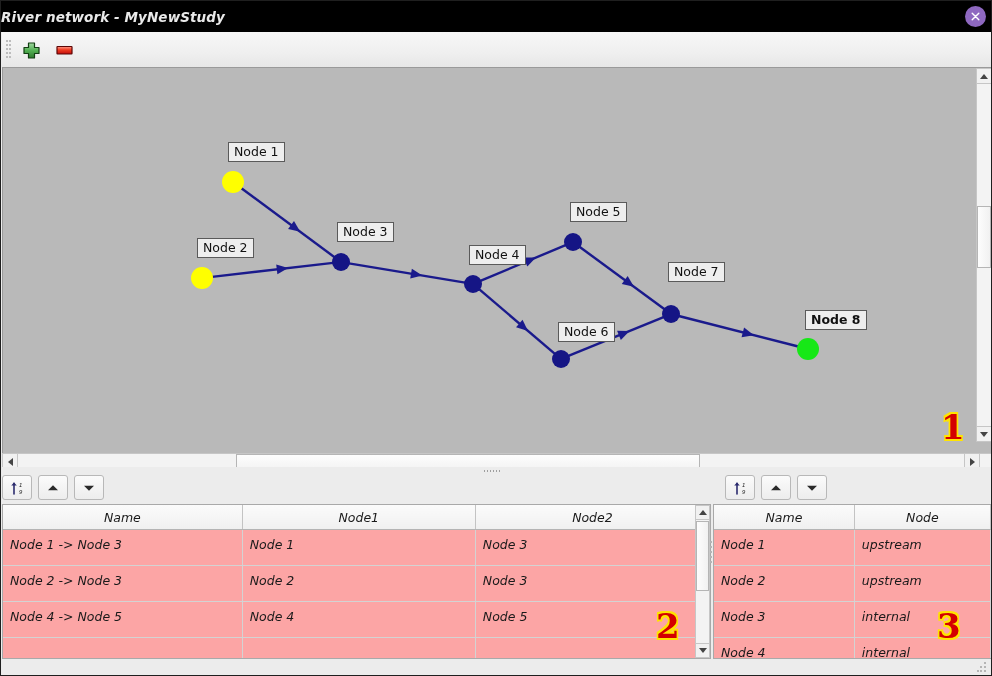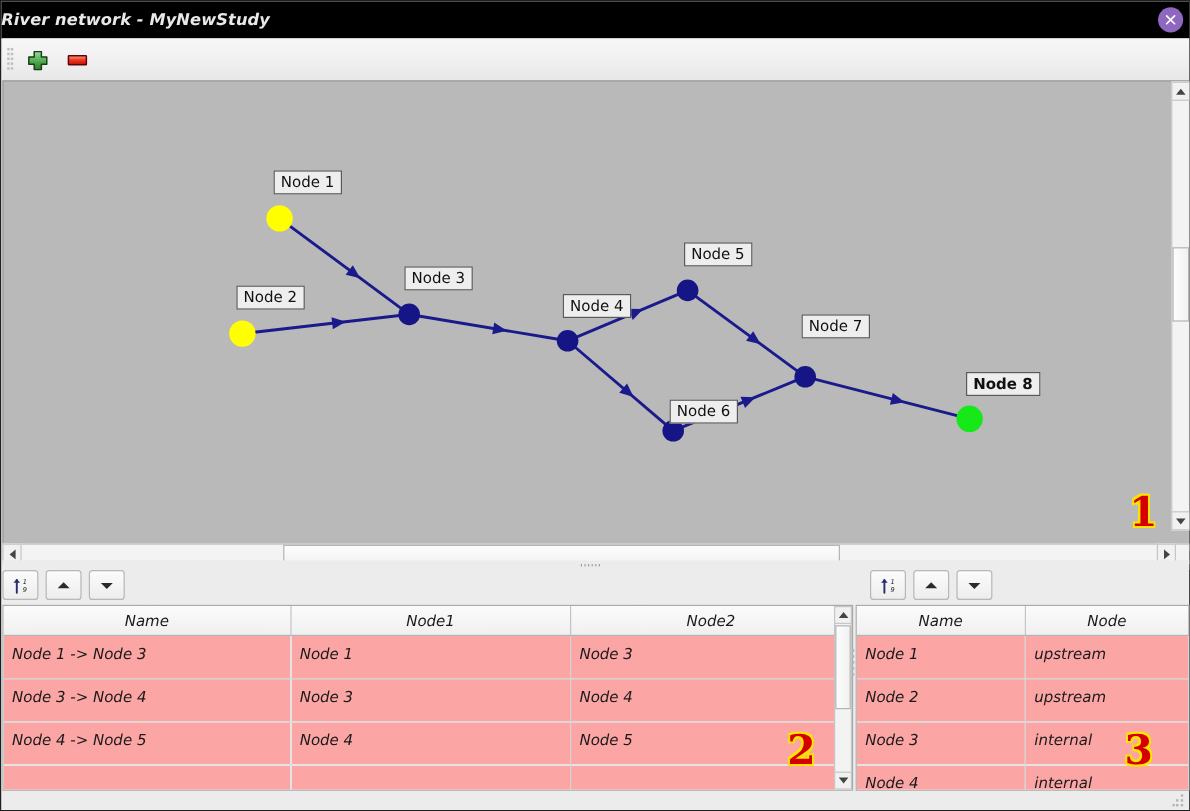--- a/index.html
+++ b/index.html
@@ -304,21 +304,21 @@
         <circle cx="558" cy="291" r="9" fill="#151585"></circle>
         <circle cx="668" cy="246" r="9" fill="#151585"></circle>
         <circle cx="805" cy="281" r="11" fill="#17e817"></circle>
       </svg>
     <div id="node-labels">
         <div class="node-label" style="left: 225px; top: 74px;">Node 1</div>
         <div class="node-label" style="left: 194px; top: 170px;">Node 2</div>
         <div class="node-label" style="left: 334px; top: 154px;">Node 3</div>
         <div class="node-label" style="left: 466px; top: 177px;">Node 4</div>
         <div class="node-label" style="left: 567px; top: 134px;">Node 5</div>
-        <div class="node-label" style="left: 555px; top: 254px; margin-top: 11px;">Node 6</div>
+        <div class="node-label" style="left: 555px; top: 254px;">Node 6</div>
         <div class="node-label" style="left: 665px; top: 194px;">Node 7</div>
         <div class="node-label" style="left: 802px; top: 242px; font-weight: bold;">Node 8</div>
       </div>
   </div>
 
   <div class="sb-track gv-track"></div>
   <div class="sb-btn   gv-up">
       <div class="tri tri-up"></div>
     </div>
   <div class="sb-btn   gv-down">
@@ -382,23 +382,23 @@
               <th>Node2</th>
             </tr>
           </thead>
         <tbody id="reaches-body">
             <tr>
               <td>Node 1 -&gt; Node 3</td>
               <td>Node 1</td>
               <td>Node 3</td>
             </tr>
             <tr>
-              <td>Node 3 -&gt; Node 4</td>
+              <td>Node 2 -&gt; Node 3</td>
+              <td>Node 2</td>
               <td>Node 3</td>
-              <td>Node 4</td>
             </tr>
             <tr>
               <td>Node 4 -&gt; Node 5</td>
               <td>Node 4</td>
               <td>Node 5</td>
             </tr>
             <tr class="empty">
               <td></td>
               <td></td>
               <td></td>

